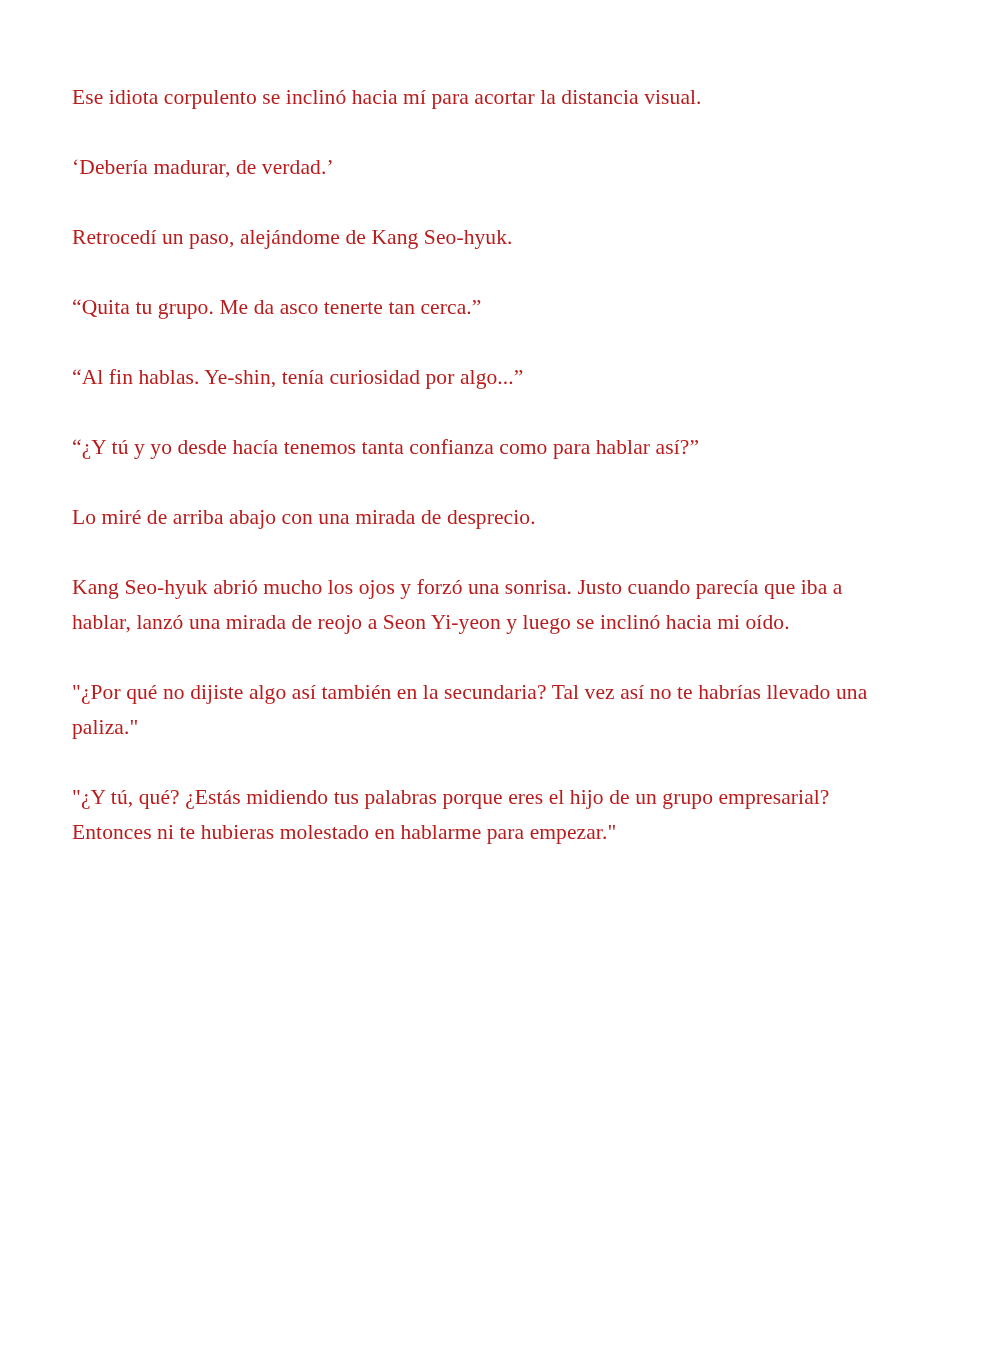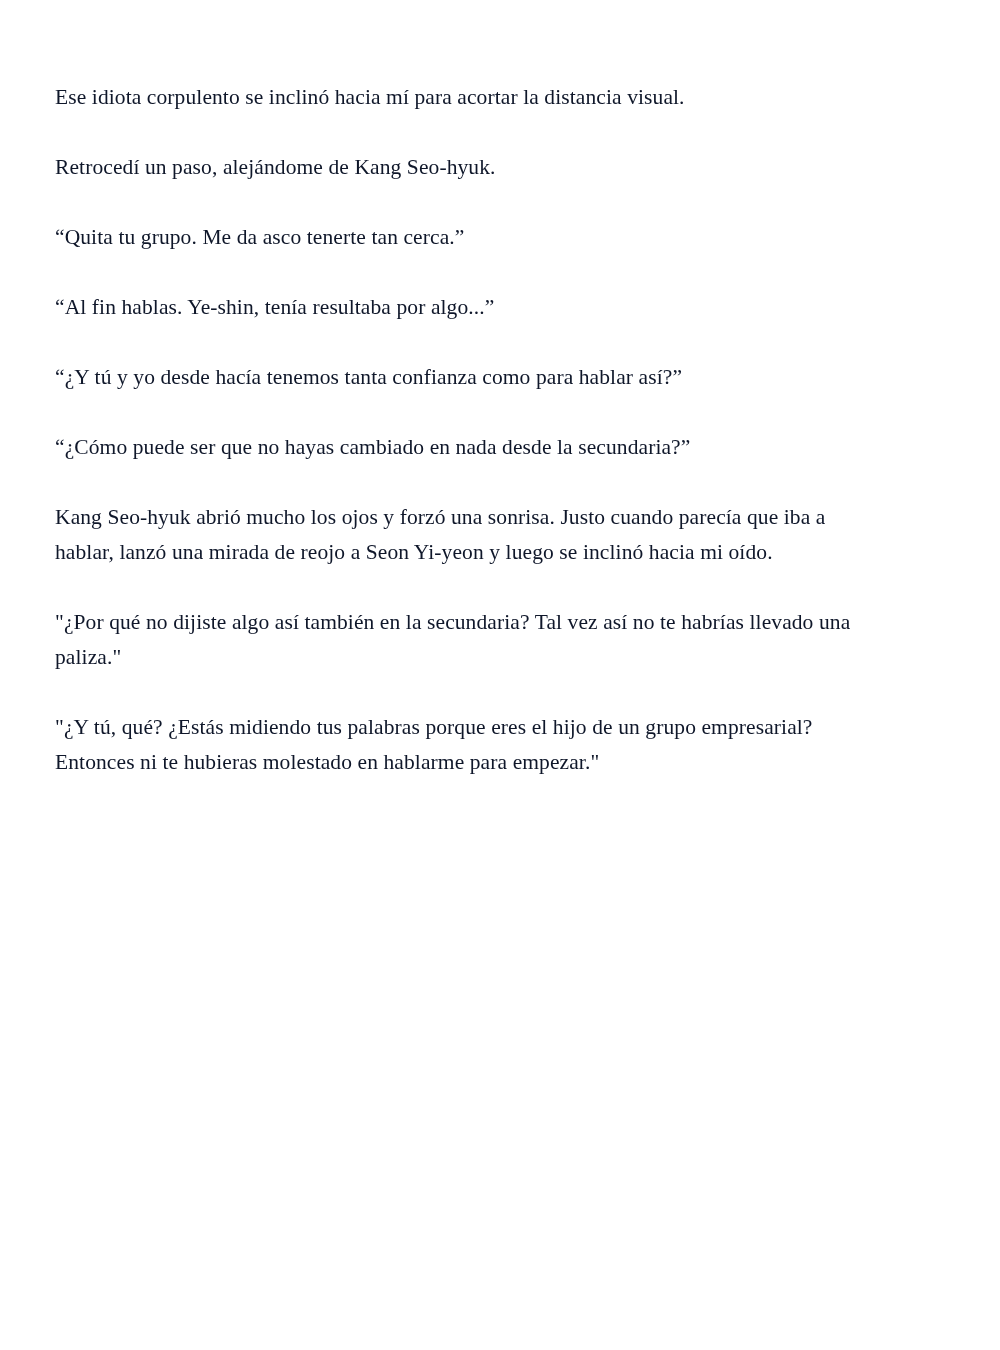--- a/index.html
+++ b/index.html
@@ -1,36 +1,37 @@
 <!DOCTYPE html>
 <html><head>
 <meta charset="utf-8">
 <style>
   html, body { margin: 0; padding: 0; background: #ffffff; }
   body { width: 1000px; height: 1350px; overflow: hidden; }
   .page {
     position: relative;
-    padding: 80px 100px 0 55px;
+    padding: 80px 100px 0 72px;
     font-family: "Liberation Serif", "DejaVu Serif", serif;
     font-size: 21.5px;
     line-height: 35px;
-    color: #0f172a;
+    color: #b91c1c;
     letter-spacing: 0.1px;
   }
   .para {
     margin: 0 0 35px 0;
     max-width: 800px;
   }
 </style>
 </head>
 <body>
 
 <div class="page">
   <p class="para">Ese idiota corpulento se inclinó hacia mí para acortar la distancia visual.</p>
+  <p class="para">‘Debería madurar, de verdad.’</p>
   <p class="para">Retrocedí un paso, alejándome de Kang Seo-hyuk.</p>
   <p class="para">“Quita tu grupo. Me da asco tenerte tan cerca.”</p>
-  <p class="para">“Al fin hablas. Ye-shin, tenía resultaba por algo...”</p>
+  <p class="para">“Al fin hablas. Ye-shin, tenía curiosidad por algo...”</p>
   <p class="para">“¿Y tú y yo desde hacía tenemos tanta confianza como para hablar así?”</p>
-  <p class="para">“¿Cómo puede ser que no hayas cambiado en nada desde la secundaria?”</p>
+  <p class="para">Lo miré de arriba abajo con una mirada de desprecio.</p>
   <p class="para">Kang Seo-hyuk abrió mucho los ojos y forzó una sonrisa. Justo cuando parecía que iba a hablar, lanzó una mirada de reojo a Seon Yi-yeon y luego se inclinó hacia mi oído.</p>
   <p class="para">"¿Por qué no dijiste algo así también en la secundaria? Tal vez así no te habrías llevado una paliza."</p>
   <p class="para">"¿Y tú, qué? ¿Estás midiendo tus palabras porque eres el hijo de un grupo empresarial? Entonces ni te hubieras molestado en hablarme para empezar."</p>
 </div>
 
 </body></html>

